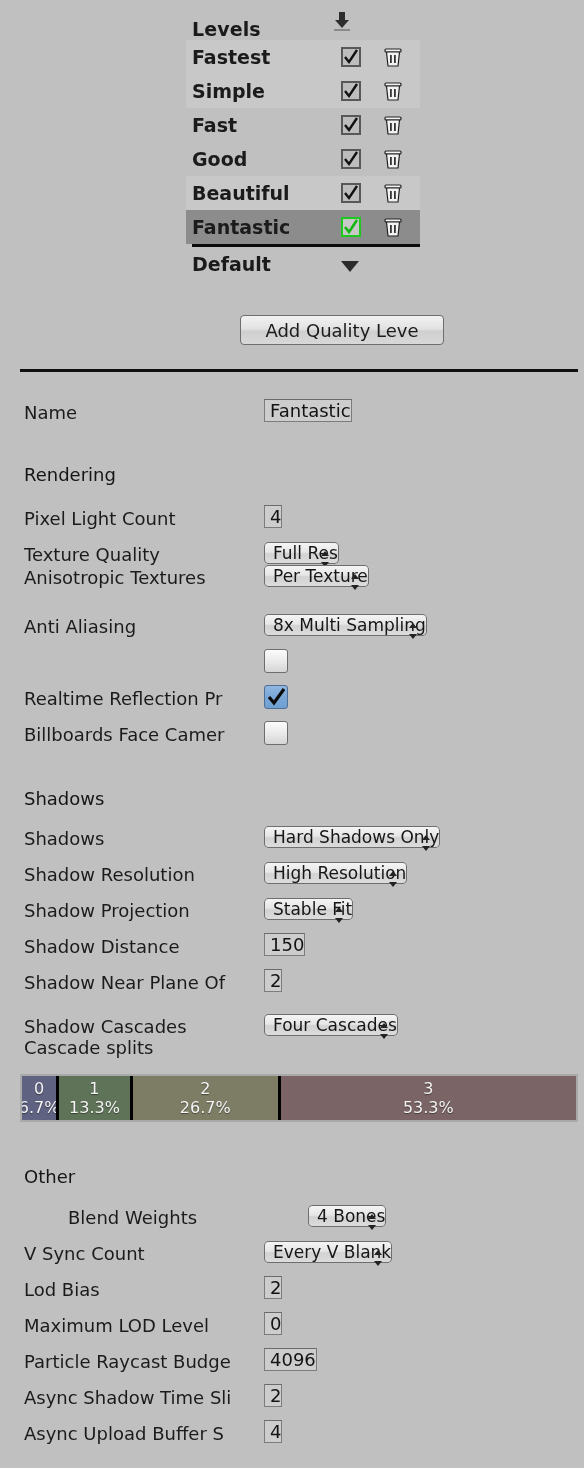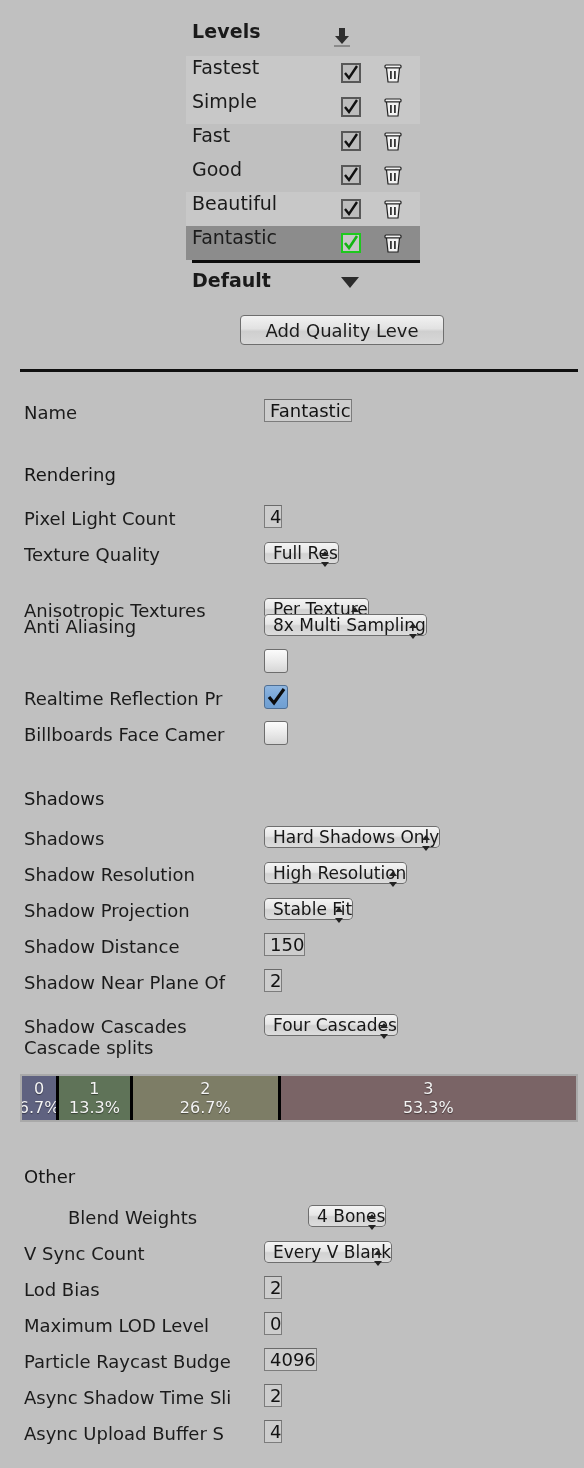--- a/index.html
+++ b/index.html
@@ -19,41 +19,42 @@
   
   .levels-wrap {
     position: absolute;
     left: 186px; top: 4px;
     width: 234px;
   }
   .levels-header {
     position: relative;
     height: 36px;
     display: flex;
-    align-items: flex-start;
+    align-items: flex-end;
     padding-left: 6px;
-    margin-top: 16px;
   }
   .levels-title {
     font-size: 19px;
     font-weight: bold;
     color: #1a1a1a;
     letter-spacing: .1px;
   }
   .dl-icon {
     position: absolute;
     left: 144px; top: 7px;
     width: 24px; height: 22px;
   }
   .lvl-row {
     position: relative;
     height: 34px;
     display: flex;
+    align-items: center;
     padding-left: 6px;
     background: #c8c8c8;
+    font-weight: bold;
   }
   .lvl-row.alt { background: #c0c0c0; }
   .lvl-row.selected { background: #8c8c8c; }
   .lvl-name {
     font-size: 19px;
     color: #1b1b1b;
     flex: 1;
   }
   .lvl-check {
     position: absolute;
@@ -391,21 +392,21 @@
         <span class="arrows">
           <svg width="10" height="16" viewBox="0 0 10 16">
               <polygon points="5,0 9,5 1,5" fill="#222"></polygon>
               <polygon points="5,16 9,11 1,11" fill="#222"></polygon>
             </svg>
         </span>
       </span>
     </span>
   </div>
 
-  <div class="prop" style="top:596px;">
+  <div class="prop" style="top:563px;">
     <span class="lbl">Anisotropic Textures</span>
     <span class="field">
       <span class="popup">
         <span>Per Texture</span>
         <span class="arrows">
           <svg width="10" height="16" viewBox="0 0 10 16">
               <polygon points="5,0 9,5 1,5" fill="#222"></polygon>
               <polygon points="5,16 9,11 1,11" fill="#222"></polygon>
             </svg>
         </span>

